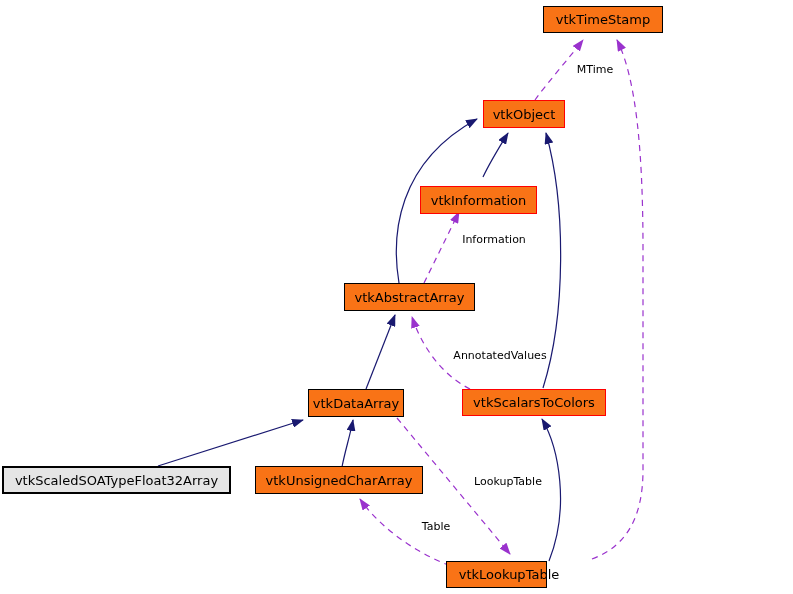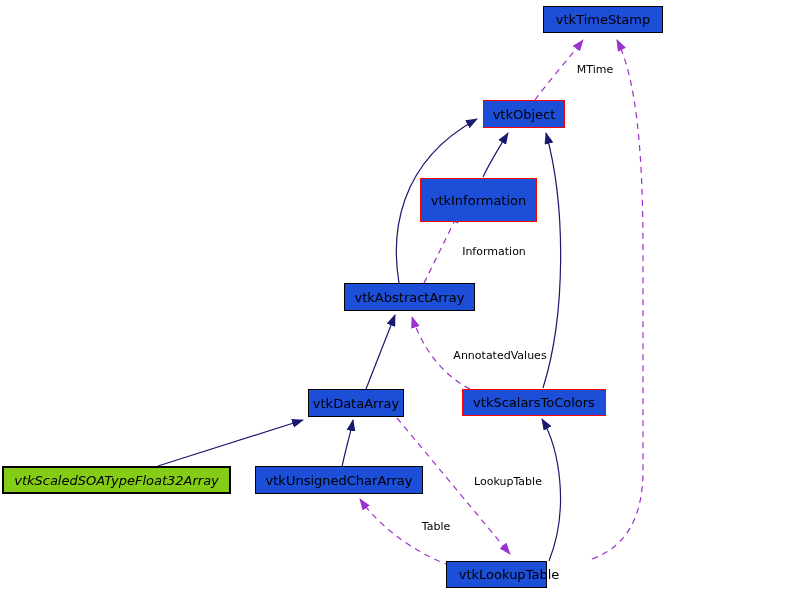--- a/index.html
+++ b/index.html
@@ -12,36 +12,35 @@
     overflow: hidden;
   }
   .edge-layer {
     position: absolute;
     left: 0; top: 0;
     width: 793px; height: 594px;
   }
   .node {
     position: absolute;
     box-sizing: border-box;
-    background: #1d4ed8;
+    background: #f97316;
     border: 1px solid #000000;
     display: flex;
     align-items: center;
     justify-content: center;
     font-size: 13px;
     color: #000000;
     white-space: nowrap;
     cursor: pointer;
   }
   .node.red { border-color: #ff0000; }
   .node.current {
-    background: #84cc16;
+    background: #e5e5e5;
     border-width: 2px;
     cursor: default;
-    font-style: italic;
   }
   .edge-label {
     position: absolute;
     transform: translateX(-50%);
     font-size: 11px;
     color: #000000;
     white-space: nowrap;
     text-align: center;
     line-height: 15px;
   }
@@ -90,21 +89,21 @@
   </svg>
 
   <div class="node" style="left:543px; top:6px; width:120px; height:27px;">
     <span>vtkTimeStamp</span>
   </div>
 
   <div class="node red" style="left:483px; top:100px; width:82px; height:28px;">
     <span>vtkObject</span>
   </div>
 
-  <div class="node red" style="left:420px; top:178px; width:117px; height:44px;">
+  <div class="node red" style="left:420px; top:186px; width:117px; height:28px;">
     <span>vtkInformation</span>
   </div>
 
   <div class="node" style="left:344px; top:283px; width:131px; height:28px;text-align:center;">
     <span>vtkAbstractArray</span>
   </div>
 
   <div class="node red" style="left:462px; top:389px; width:144px; height:27px;">
     <span>vtkScalarsToColors</span>
   </div>
@@ -120,21 +119,21 @@
   <div class="node" style="left:255px; top:466px; width:168px; height:28px;">
     <span>vtkUnsignedCharArray</span>
   </div>
 
   <div class="node" style="left:446px; top:561px; width:101px; height:27px;padding-left:25px;">
     <span>vtkLookupTable</span>
   </div>
 
   <div class="edge-label" style="left:595px; top:62px;">MTime</div>
 
-  <div class="edge-label" style="left:494px; top:244px;">Information</div>
+  <div class="edge-label" style="left:494px; top:232px;">Information</div>
 
 
   <div class="edge-label" style="left:500px; top:348px;">AnnotatedValues</div>
 
   <div class="edge-label" style="left:508px; top:474px;">LookupTable</div>
 
   <div class="edge-label" style="left:436px; top:519px;text-align:right;">Table</div>
 
 </div>
 

